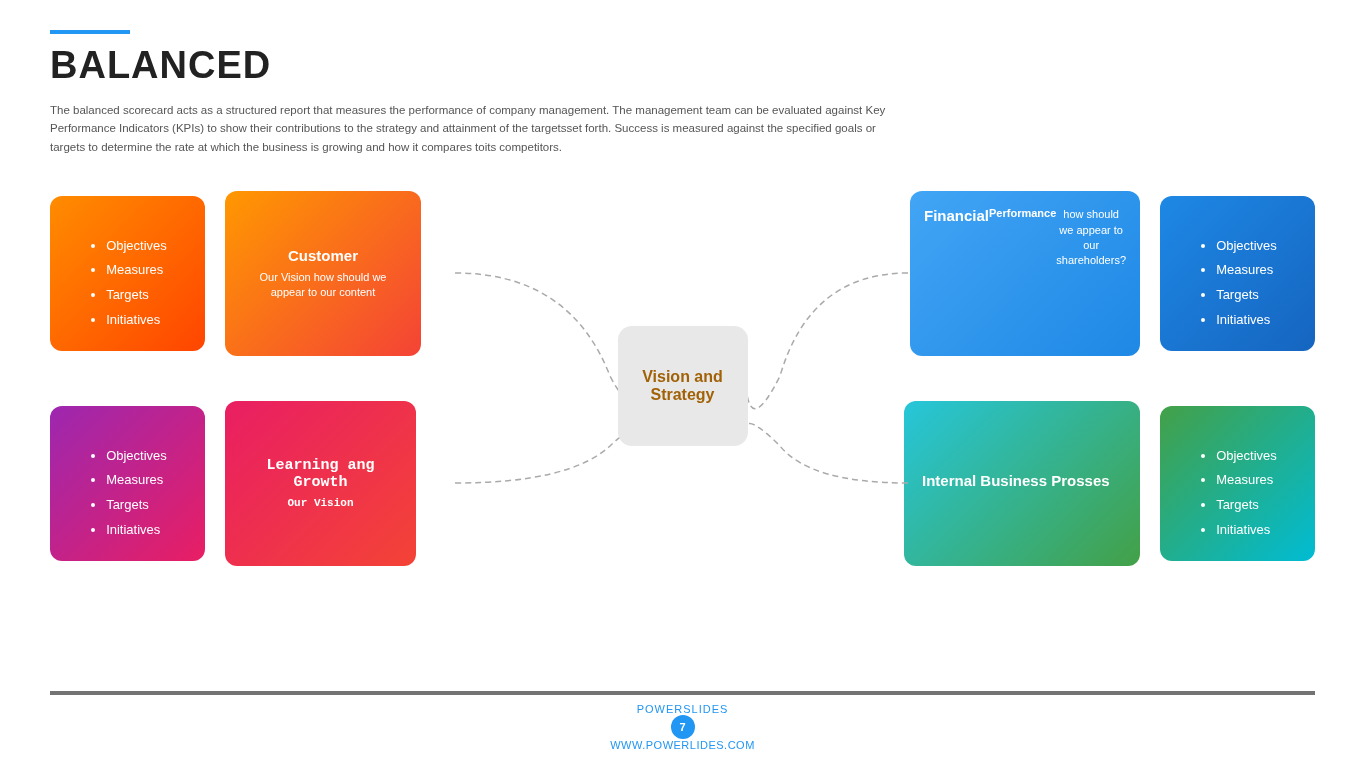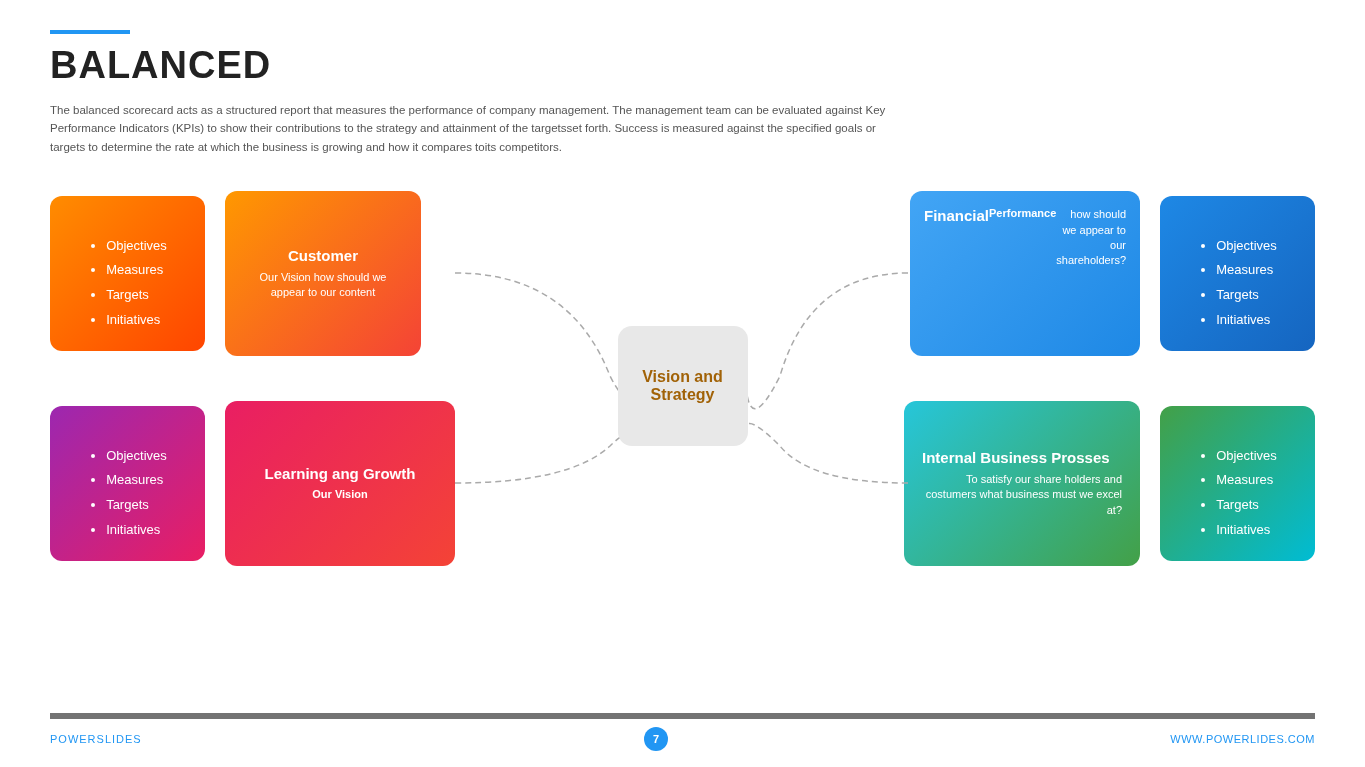--- a/index.html
+++ b/index.html
@@ -149,28 +149,29 @@
       display: flex;
       flex-direction: column;
       align-items: center;
       justify-content: center;
       text-align: center;
     }
 
     .card-learning {
       left: 175px;
       top: 225px;
-      width: 230px;
+      width: 191px;
       height: 165px;
       background: linear-gradient(135deg, #E91E63, #F44336);
       display: flex;
       flex-direction: column;
       align-items: center;
       justify-content: center;
       text-align: center;
+      font-family: Liberation Mono, monospace;
     }
 
     .card-financial {
       right: 175px;
       top: 15px;
       width: 230px;
       height: 165px;
       background: linear-gradient(135deg, #42A5F5, #1E88E5);
       display: flex;
       flex-direction: row;
@@ -225,22 +226,23 @@
 
     
     .footer {
       position: absolute;
       bottom: 16px;
       left: 50px;
       right: 50px;
       display: flex;
       align-items: center;
       justify-content: space-between;
-      border-top: 6px solid #737373;
+      border-top: 4px solid #737373;
       padding-top: 8px;
+      flex-direction: column;
     }
 
     .footer-left {
       font-size: 11px;
       font-weight: 700;
       color: #333;
       letter-spacing: 1px;
     }
 
     .footer-left span {
@@ -267,21 +269,21 @@
       font-weight: 400;
       letter-spacing: 0.5px;
     }
 
     .card-financial .card-title,
     .card-internal .card-title {
       text-align: left;
     }
     .card-financial .card-text,
     .card-internal .card-text {
-      text-align: right;
+      text-align: center;
     }
   </style>
 </head>
 <body>
 
 <div class="slide">
 
   <div class="header-accent"></div>
 
   <div class="title-row">
@@ -341,21 +343,20 @@
       </ul>
     </div>
 
     <div class="card card-learning">
       <div class="card-title">Learning ang Growth</div>
       <div style="font-size:11px; font-weight:600; margin-bottom:2px;">Our Vision</div>
     </div>
 
     <div class="card card-internal">
       <div class="card-title">Internal Business Prosses</div>
-      <div class="card-text">To satisfy our share holders and costumers what business must we excel at?</div>
     </div>
 
     <div class="card card-bullet-right-bottom">
       <ul class="card-list">
         <li>Objectives</li>
         <li>Measures</li>
         <li>Targets</li>
         <li>Initiatives</li>
       </ul>
     </div>

